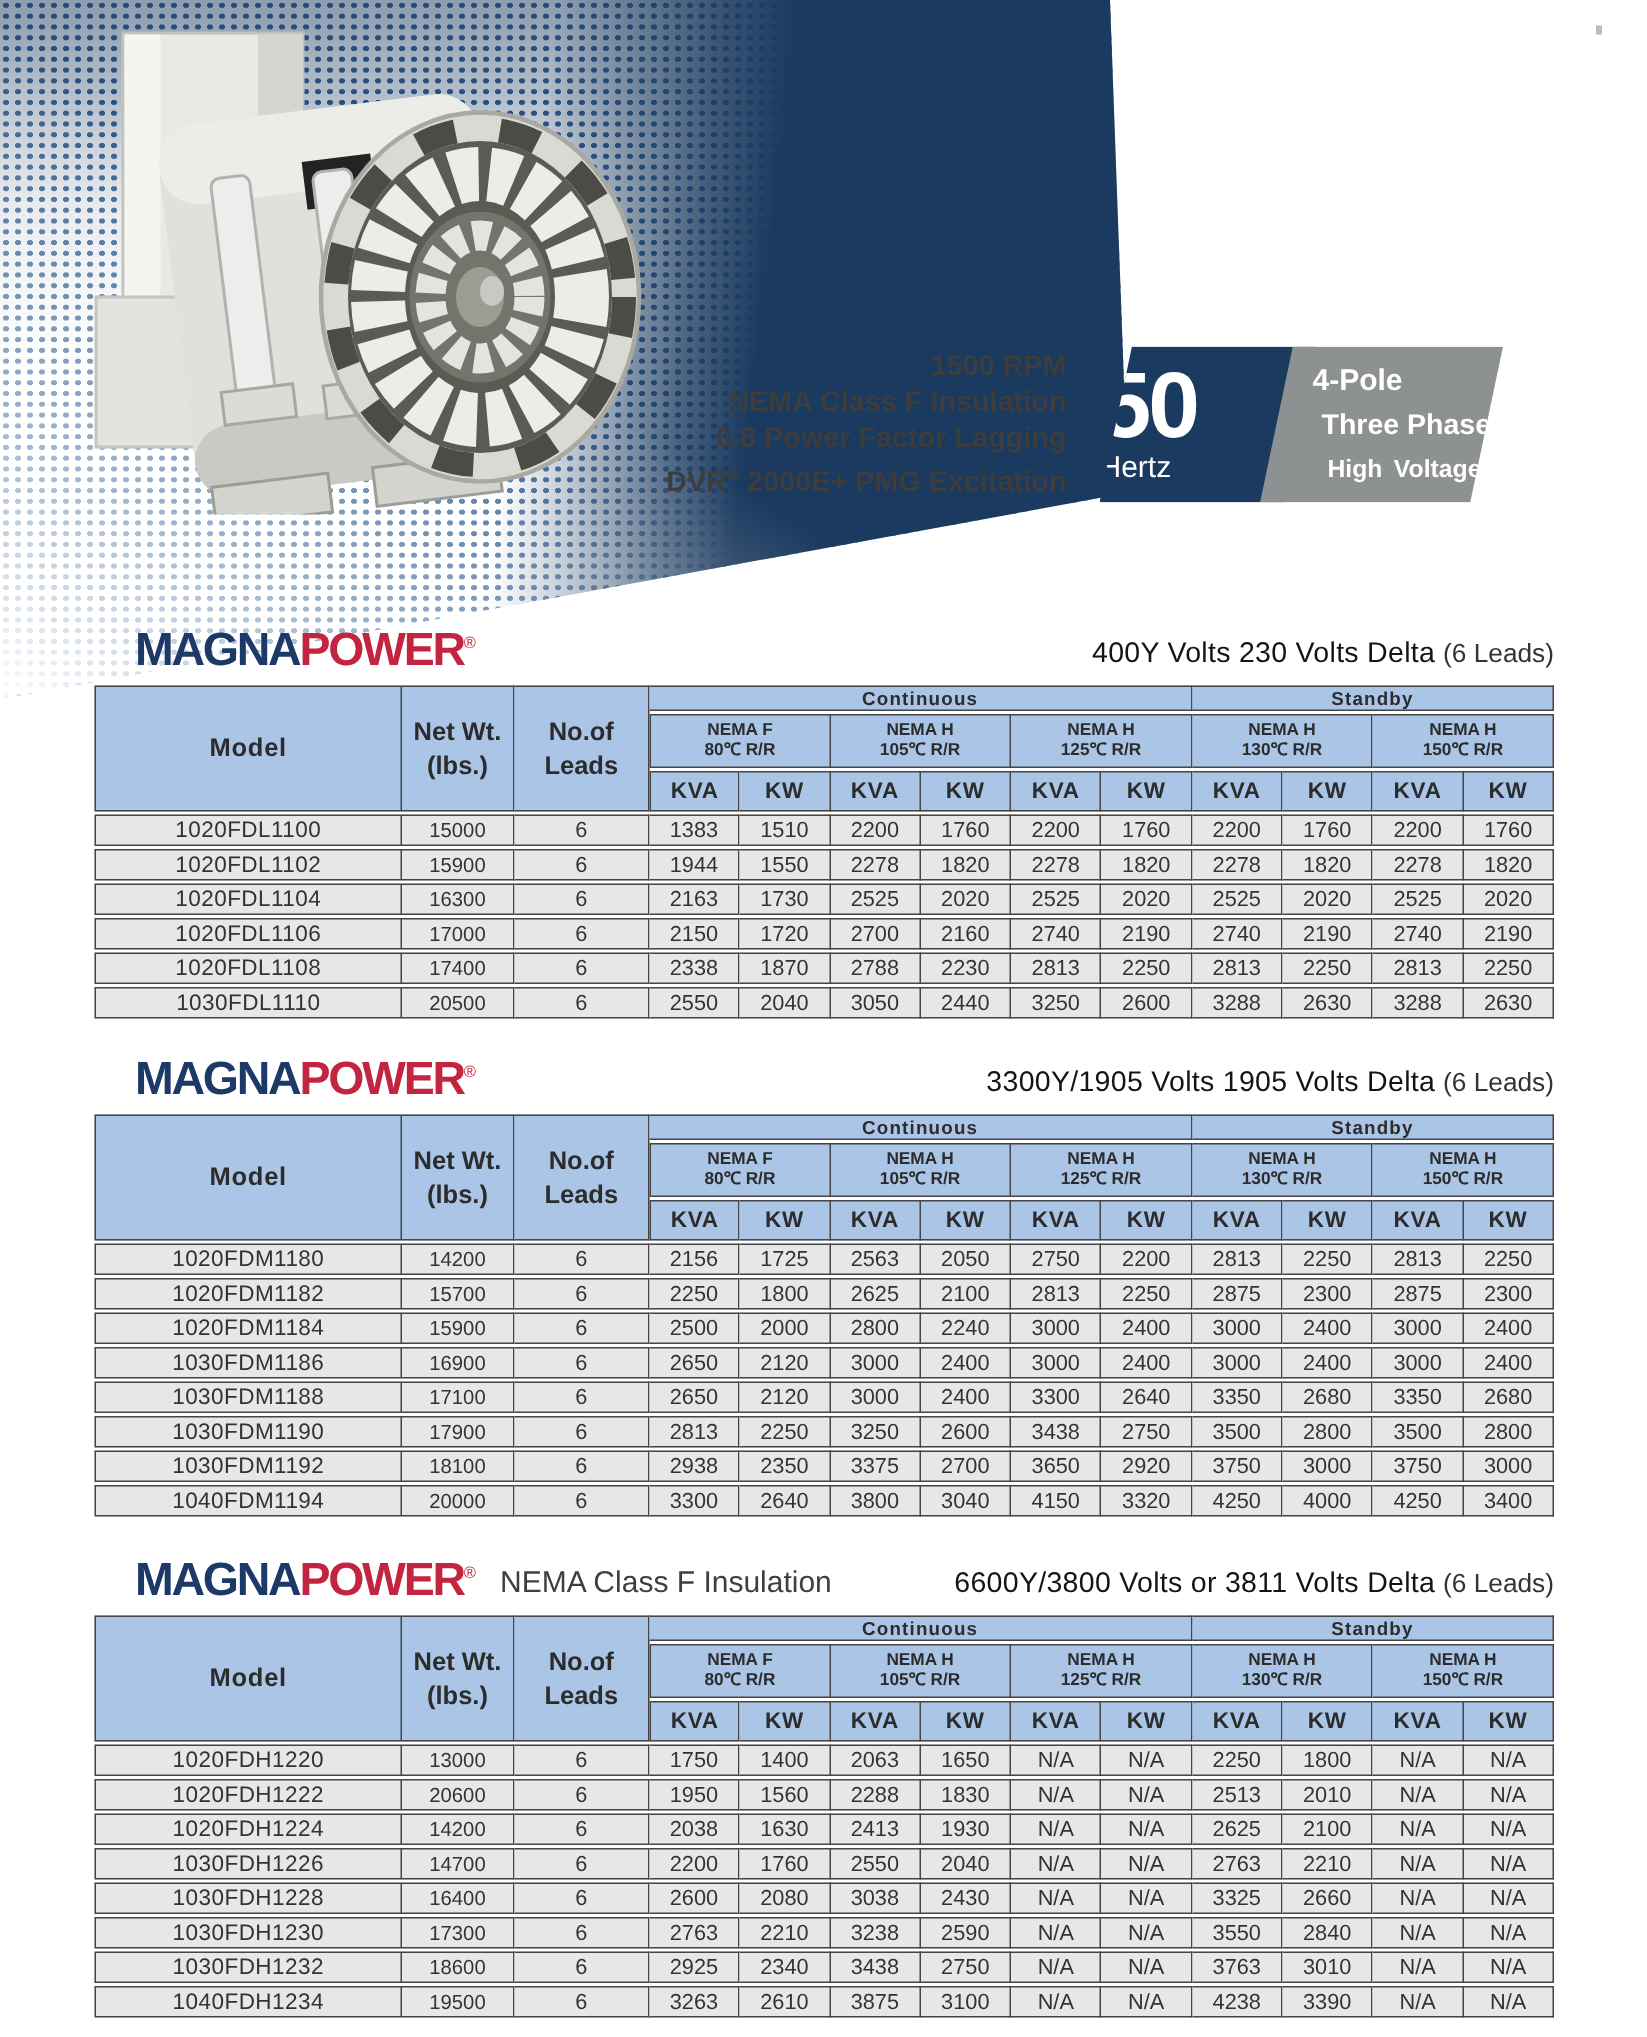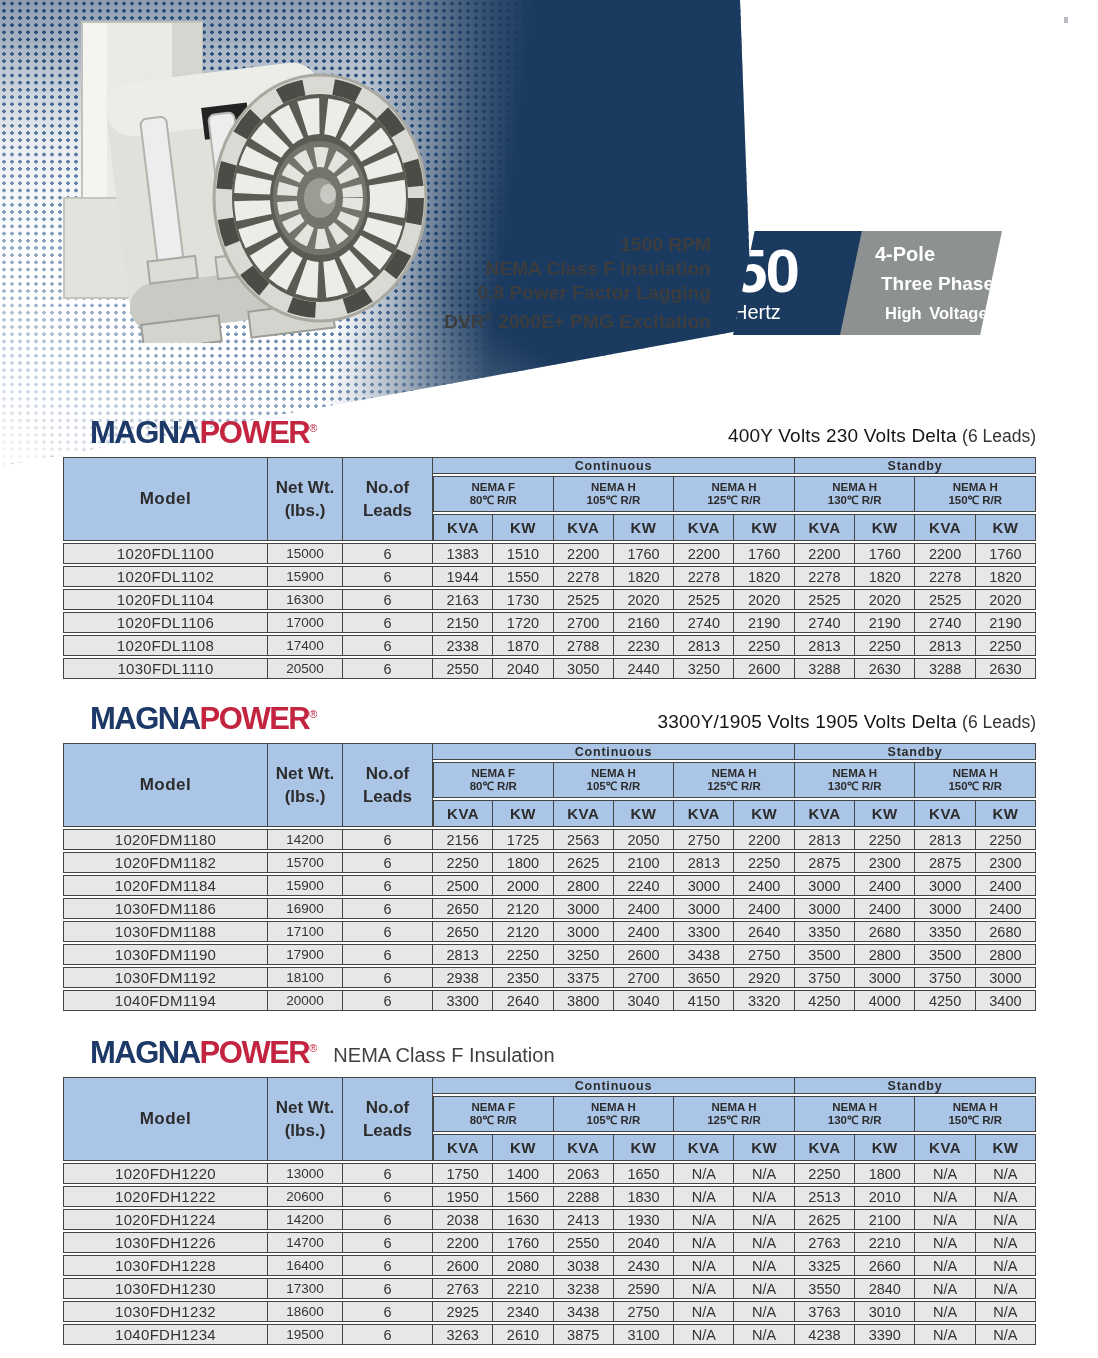--- a/index.html
+++ b/index.html
@@ -450,20 +450,21 @@
             <td class="c-num">3400</td>
           </tr>
         </tbody>
     </table>
   </div>
 
   <div class="sec sec3">
     <div class="sec-head">
       <div class="logo"><span class="magna">MAGNA</span><span class="power">POWER</span><sup>®</sup></div>
       <div class="sec-note">NEMA Class F Insulation</div>
+      <div class="sec-title"><b>6600Y/3800 Volts or 3811 Volts Delta</b> <span class="lead-note">(6 Leads)</span></div>
     </div>
     <table class="spec">
       <colgroup>
         <col style="width:205px">
           <col style="width:75px">
           <col style="width:90px">
         <col style="width:60.3px">
           <col style="width:60.3px">
           <col style="width:60.3px">
           <col style="width:60.3px">

